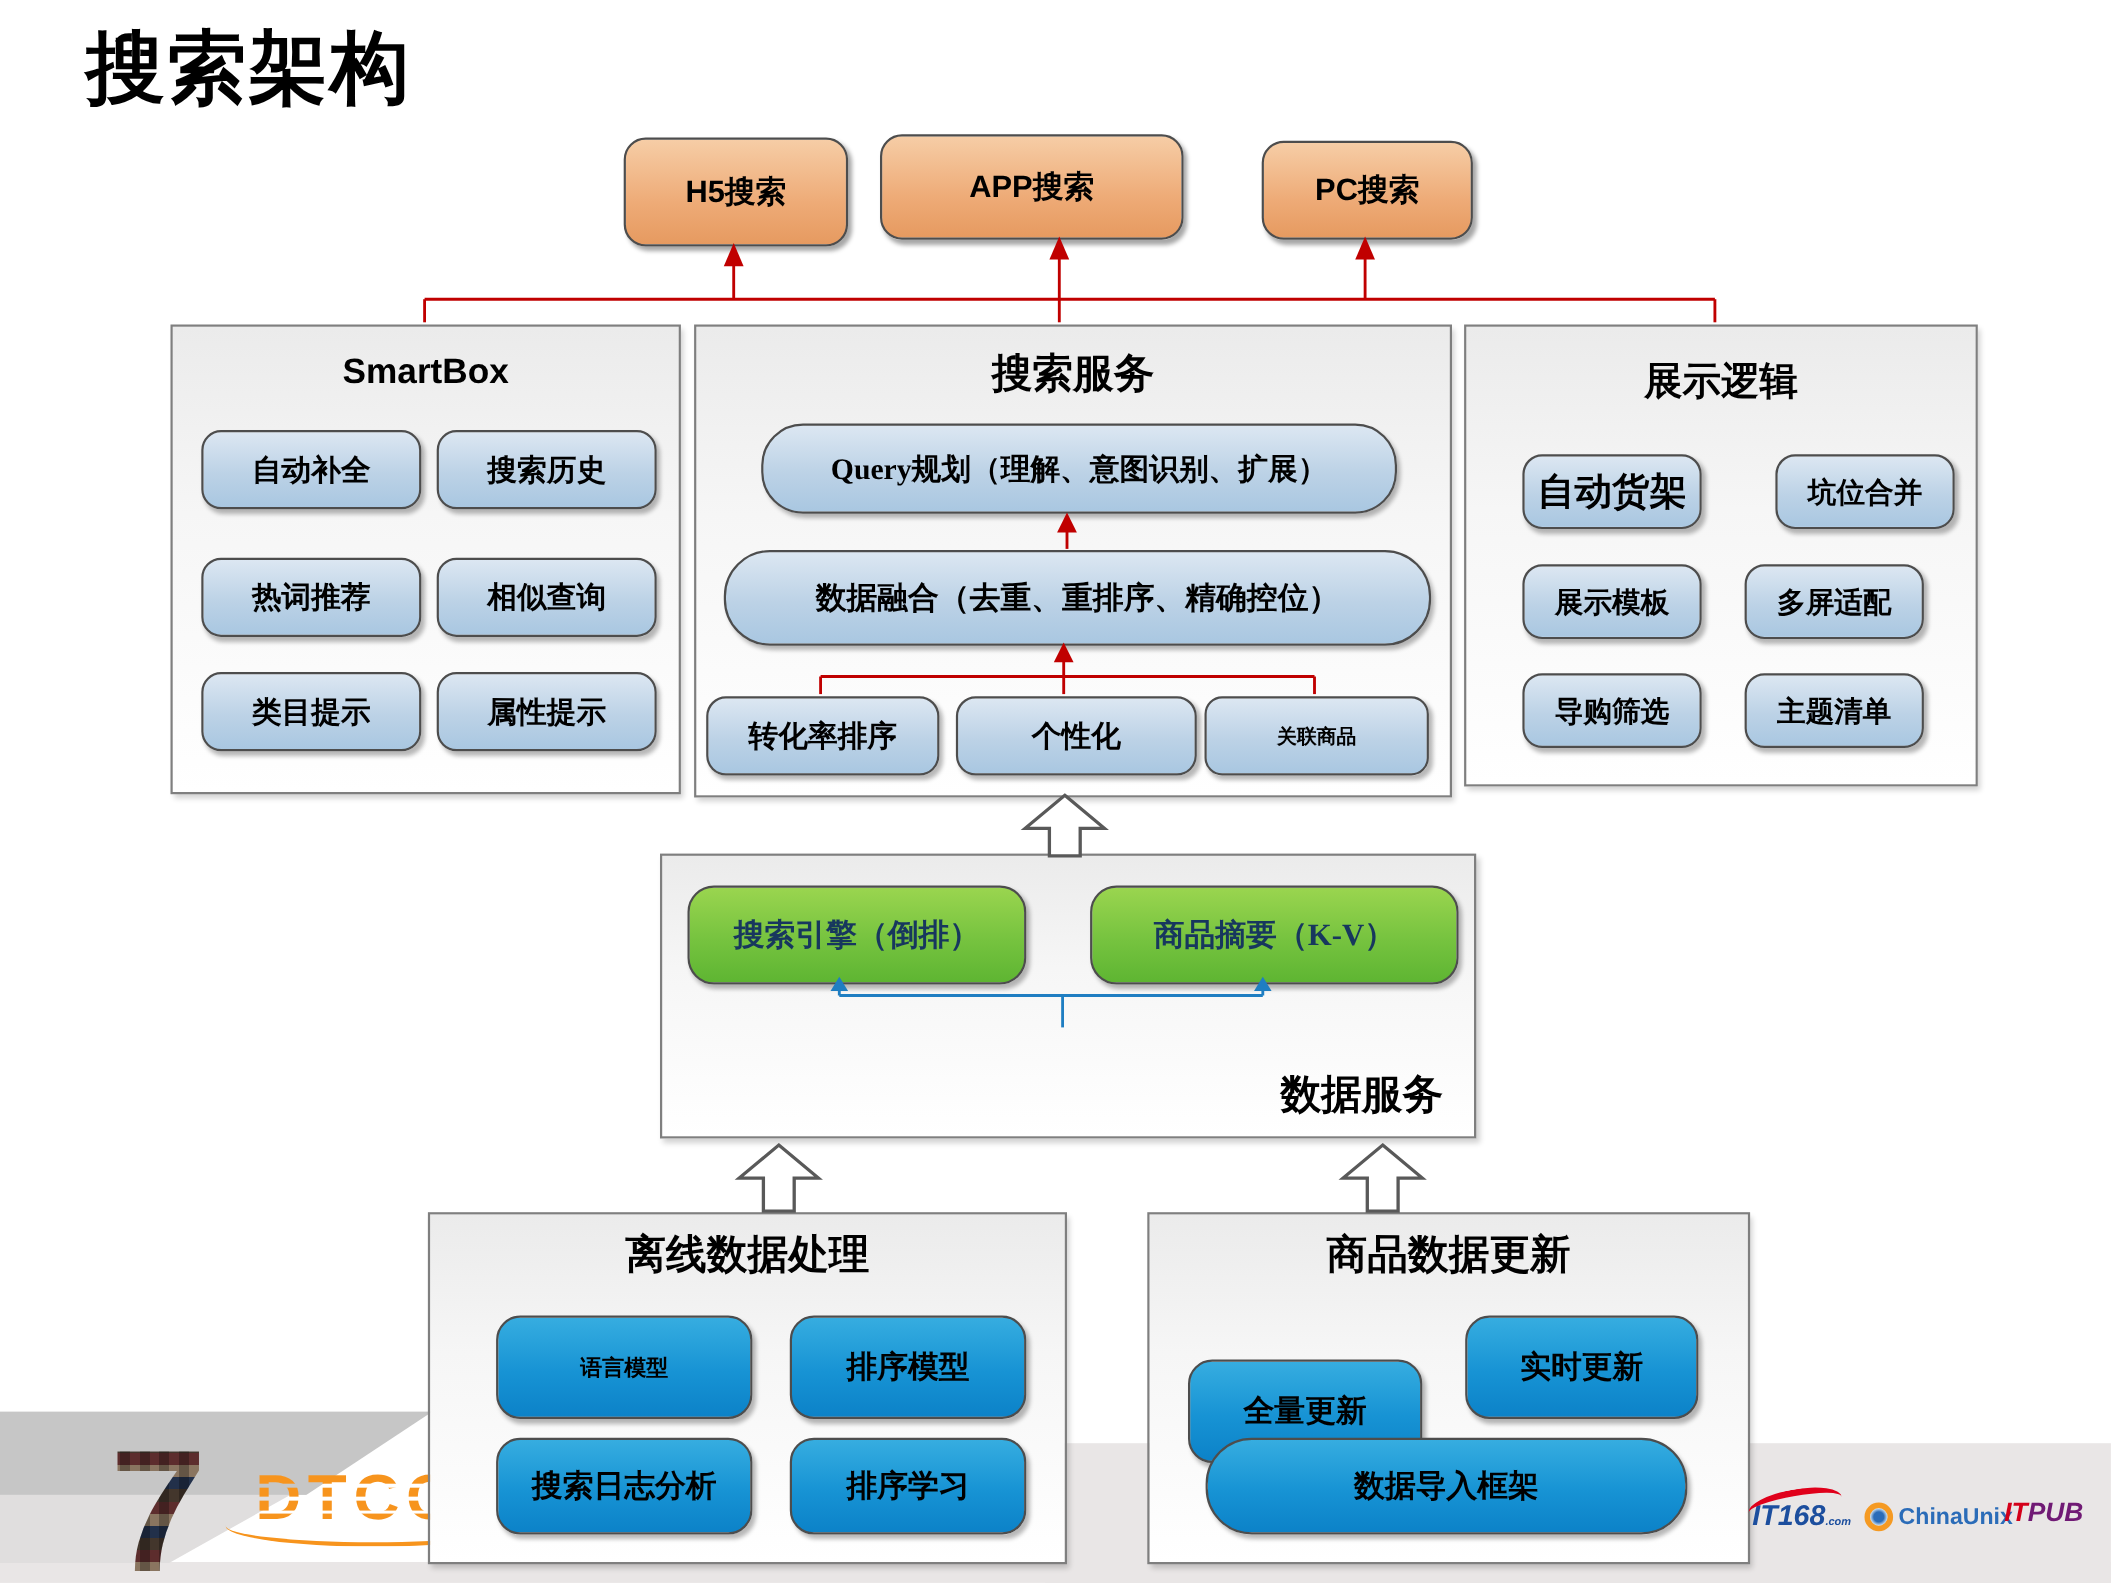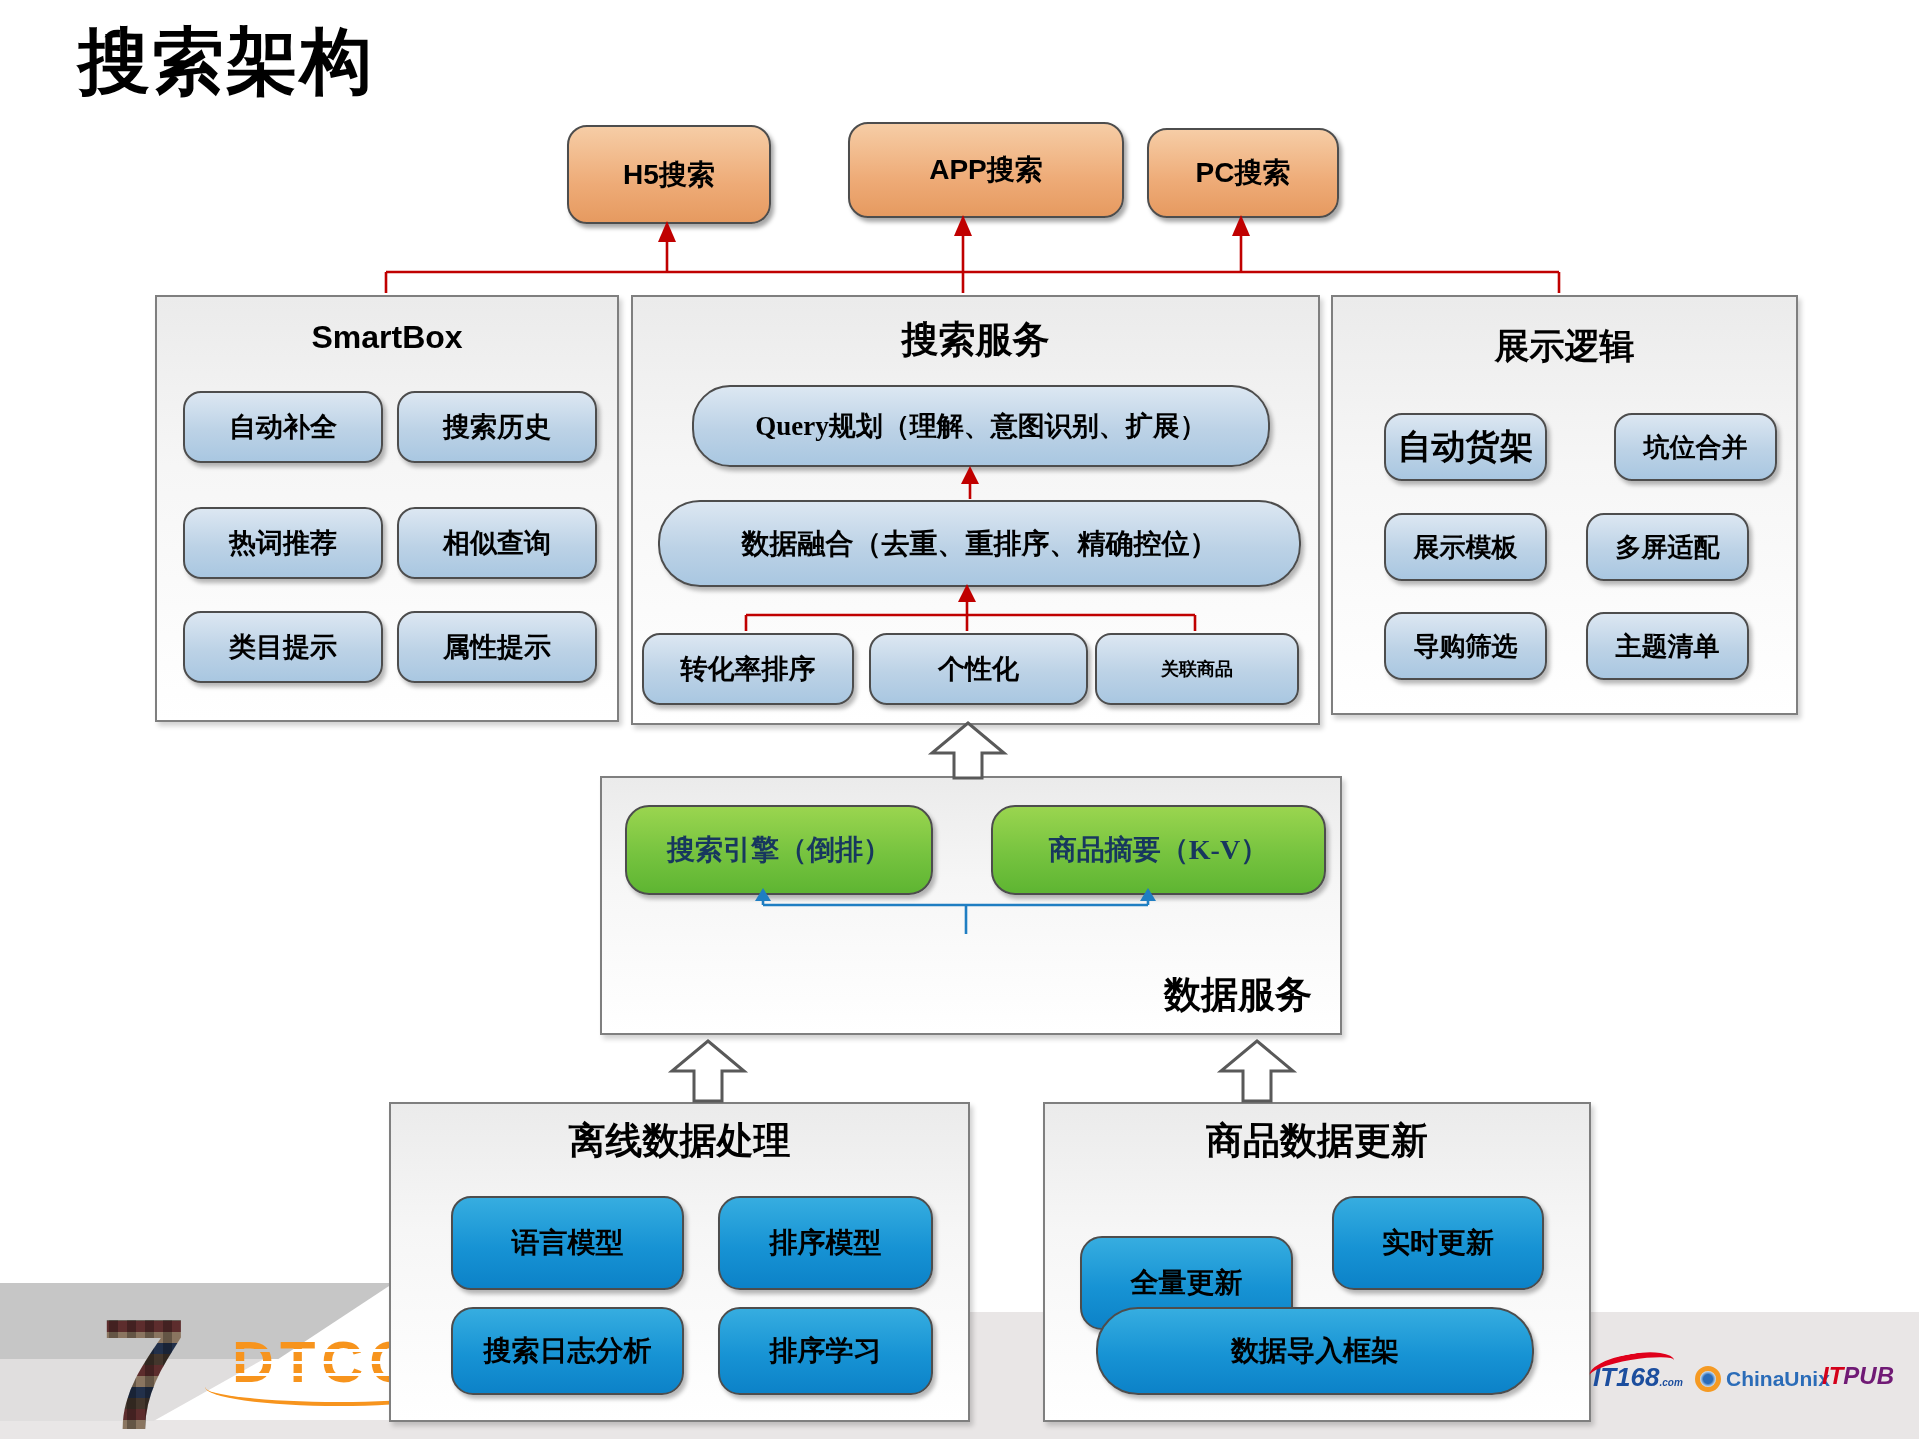--- a/index.html
+++ b/index.html
@@ -50,21 +50,21 @@
   <div class="abs" style="left:0;top:1283px;width:480px;height:76px;background:#c6c6c6;
               clip-path:polygon(0 0,82% 0,58% 100%,0 100%);z-index:1;"></div>
   <div class="abs" style="left:0;top:1359px;width:480px;height:62px;background:#e0dede;
               clip-path:polygon(0 0,55% 0,32% 100%,0 100%);z-index:1;"></div>
 
   <div class="abs" style="left:78px;top:14px;font-size:72px;font-weight:800;color:#000;letter-spacing:2px;">搜索架构</div>
 
   <div class="box-orange" style="left:567px;top:125px;width:200px;height:95px;">
     <span>H5搜索</span>
   </div>
-  <div class="box-orange" style="left:848px;top:122px;width:272px;height:92px;">
+  <div class="box-orange" style="left:800px;top:122px;width:272px;height:92px;">
     <span>APP搜索</span>
   </div>
   <div class="box-orange" style="left:1147px;top:128px;width:188px;height:86px;">
     <span>PC搜索</span>
   </div>
 
   <div class="panel" style="left:155px;top:295px;width:460px;height:423px;">
     <div class="panel-title-serif" style="top:22px;font-family:'Liberation Sans',sans-serif;font-size:32px;">SmartBox</div>
   </div>
   <div class="pill pill-blue" style="left:183px;top:391px;width:196px;height:68px;font-size:27px;">
@@ -133,21 +133,21 @@
   <div class="pill pill-green" style="left:625px;top:805px;width:304px;height:86px;font-size:28px;">
     <span>搜索引擎（倒排）</span>
     </div>
   <div class="pill pill-green" style="left:991px;top:805px;width:331px;height:86px;font-size:28px;">
     <span>商品摘要（K-V）</span>
     </div>
 
   <div class="panel" style="left:389px;top:1102px;width:577px;height:316px;">
     <div class="panel-title-serif" style="top:12px;font-size:37px;">离线数据处理</div>
   </div>
-  <div class="pill pill-cyan" style="left:451px;top:1196px;width:229px;height:90px;font-size:28px;border-radius:20px;">
+  <div class="pill pill-cyan" style="left:451px;top:1196px;width:229px;height:90px;font-size:20px;">
     <span>语言模型</span>
     </div>
   <div class="pill pill-cyan" style="left:718px;top:1196px;width:211px;height:90px;font-size:28px;">
     <span>排序模型</span>
     </div>
   <div class="pill pill-cyan" style="left:451px;top:1307px;width:229px;height:84px;font-size:28px;">
     <span>搜索日志分析</span>
     </div>
   <div class="pill pill-cyan" style="left:718px;top:1307px;width:211px;height:84px;font-size:28px;">
     <span>排序学习</span>

